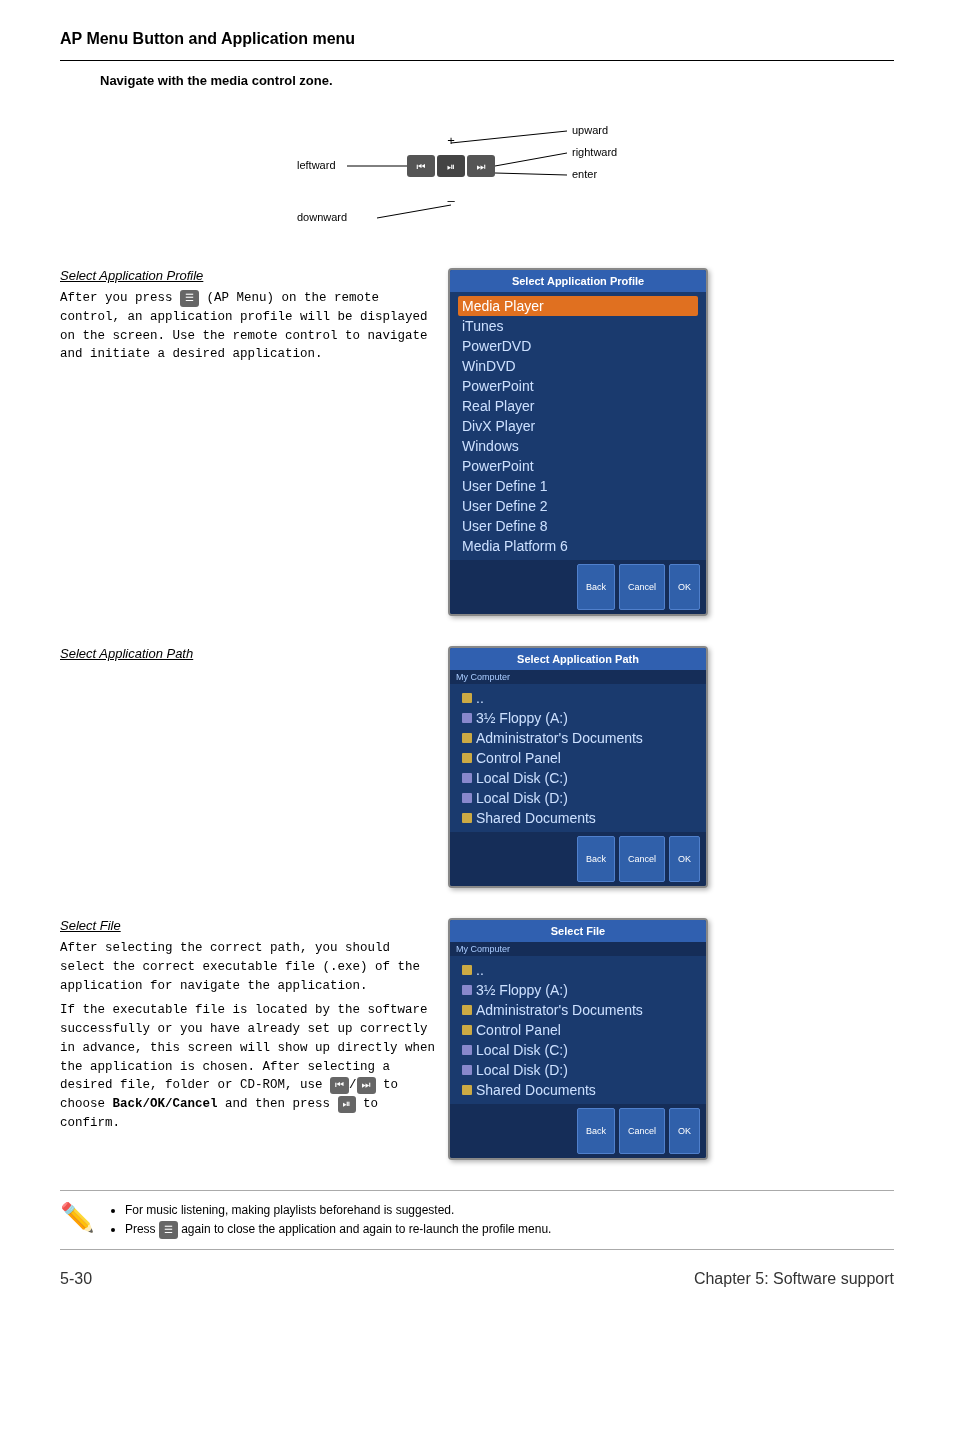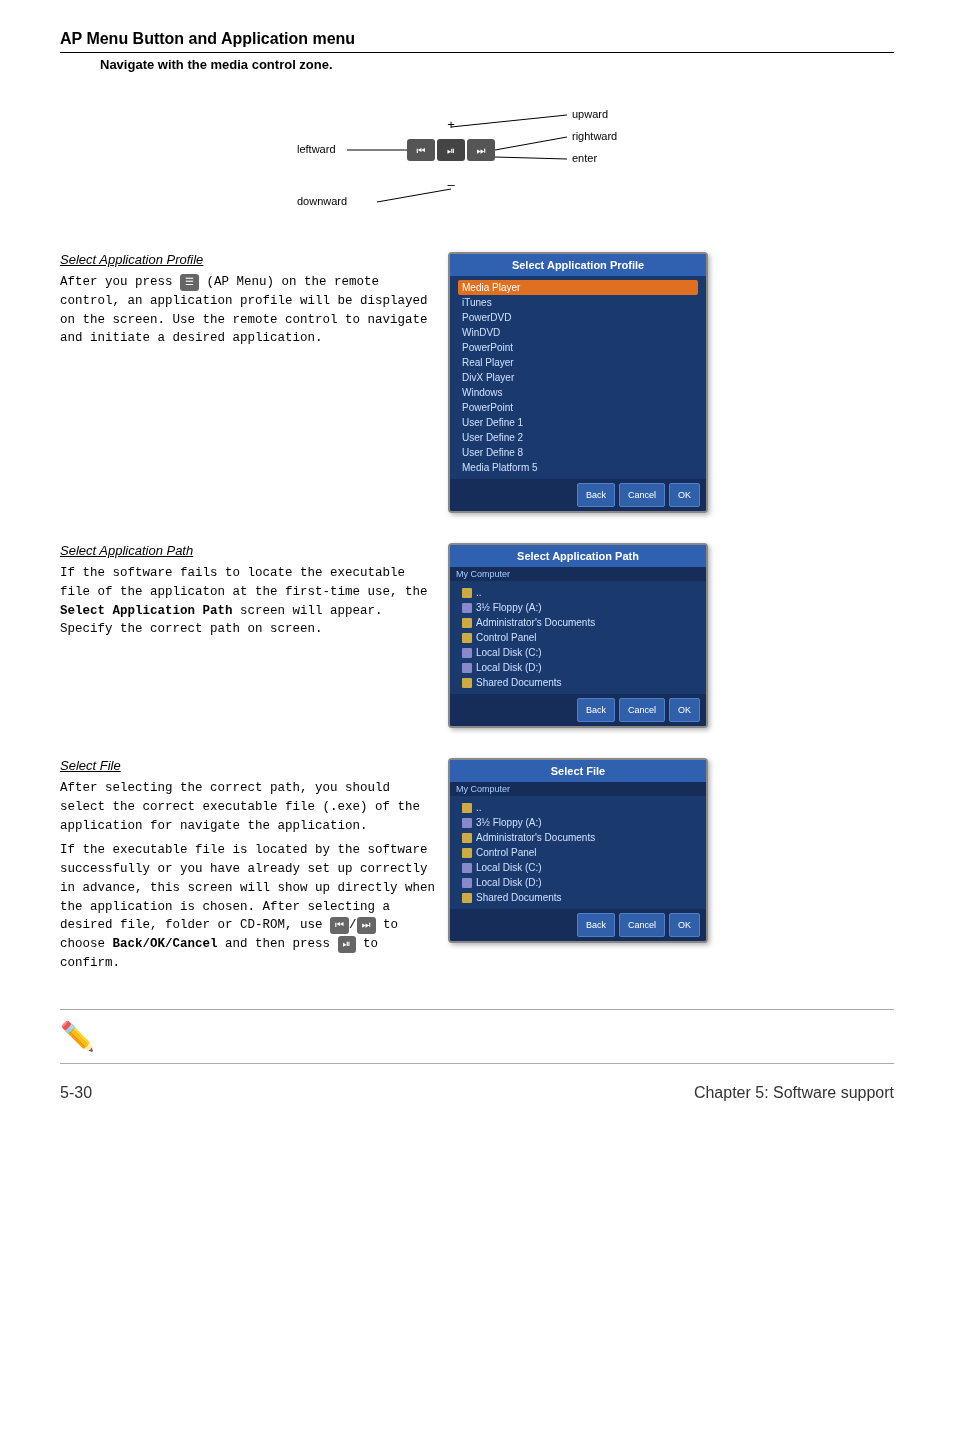--- a/index.html
+++ b/index.html
@@ -9,23 +9,23 @@
       background: #fff;
       color: #000;
       width: 954px;
       min-height: 1438px;
       padding: 30px 60px 30px 60px;
     }
 
     .page-title {
       font-size: 16px;
       font-weight: bold;
-      margin-bottom: 4px;
+      margin-bottom: 12px;
       border-bottom: 1px solid #000;
-      padding-bottom: 4px;
+      padding-bottom: 12px;
     }
 
     .subtitle {
       font-weight: bold;
       font-size: 13px;
       margin-bottom: 20px;
       padding-left: 40px;
     }
 
     
@@ -113,21 +113,21 @@
     }
 
     .screen-body {
       padding: 4px 8px;
       background: #1a3a6e;
       min-height: 100px;
     }
 
     .screen-item {
       padding: 2px 4px;
-      font-size: 10px;
+      font-size: 14px;
       color: #cce0ff;
       display: flex;
       align-items: center;
       gap: 4px;
     }
 
     .screen-item.selected {
       background: #e07020;
       color: #fff;
       border-radius: 2px;
@@ -154,21 +154,21 @@
       gap: 4px;
       padding: 4px 6px;
       background: #152d58;
     }
 
     .footer-btn {
       background: #3060aa;
       color: #fff;
       border: 1px solid #5080cc;
       border-radius: 2px;
-      padding: 6px 8px;
+      padding: 17px 8px;
       font-size: 9px;
     }
 
     .screen-nav-row {
       display: flex;
       align-items: center;
       padding: 2px 6px;
       background: #152d58;
       gap: 4px;
     }
@@ -278,37 +278,34 @@
         <div class="screen-item">PowerDVD</div>
         <div class="screen-item">WinDVD</div>
         <div class="screen-item">PowerPoint</div>
         <div class="screen-item">Real Player</div>
         <div class="screen-item">DivX Player</div>
         <div class="screen-item">Windows</div>
         <div class="screen-item">PowerPoint</div>
         <div class="screen-item">User Define 1</div>
         <div class="screen-item">User Define 2</div>
         <div class="screen-item">User Define 8</div>
-        <div class="screen-item">Media Platform 5</div>
+        <div class="screen-item">Media Platform 6</div>
       </div>
       <div class="screen-footer">
         <span class="footer-btn">Back</span>
         <span class="footer-btn">Cancel</span>
         <span class="footer-btn">OK</span>
       </div>
     </div>
   </div>
 </div>
 
 <div class="section-row">
   <div class="section-text">
     <div class="section-heading">Select Application Path</div>
-    <p>
-      If the software fails to locate the executable file of the applicaton at the first-time use, the <span class="bold"><strong>Select Application Path</strong></span> screen will appear. Specify the correct path on screen.
-    </p>
   </div>
   <div class="section-image">
     <div class="screen-mockup">
       <div class="screen-title-bar">Select Application Path</div>
       <div class="screen-nav-row">
         <span style="font-size:9px;color:#aaccff;">My Computer</span>
       </div>
       <div class="screen-body" style="min-height:85px;">
         <div class="screen-item"><span class="screen-item-icon folder"></span>..</div>
         <div class="screen-item"><span class="screen-item-icon drive"></span>3½ Floppy (A:)</div>
@@ -356,18 +353,24 @@
         <span class="footer-btn">Back</span>
         <span class="footer-btn">Cancel</span>
         <span class="footer-btn">OK</span>
       </div>
     </div>
   </div>
 </div>
 
 <div class="note-section">
   <div class="note-icon">✏️</div>
+  <div class="note-content">
+    <ul>
+      <li>For music listening, making playlists beforehand is suggested.</li>
+      <li>Press <span class="inline-btn">☰</span> again to close the application and again to re-launch the profile menu.</li>
+    </ul>
+  </div>
 </div>
 
 <div class="page-footer">
   <span>5-30</span>
   <span>Chapter 5: Software support</span>
 </div>
 
 </body></html>

